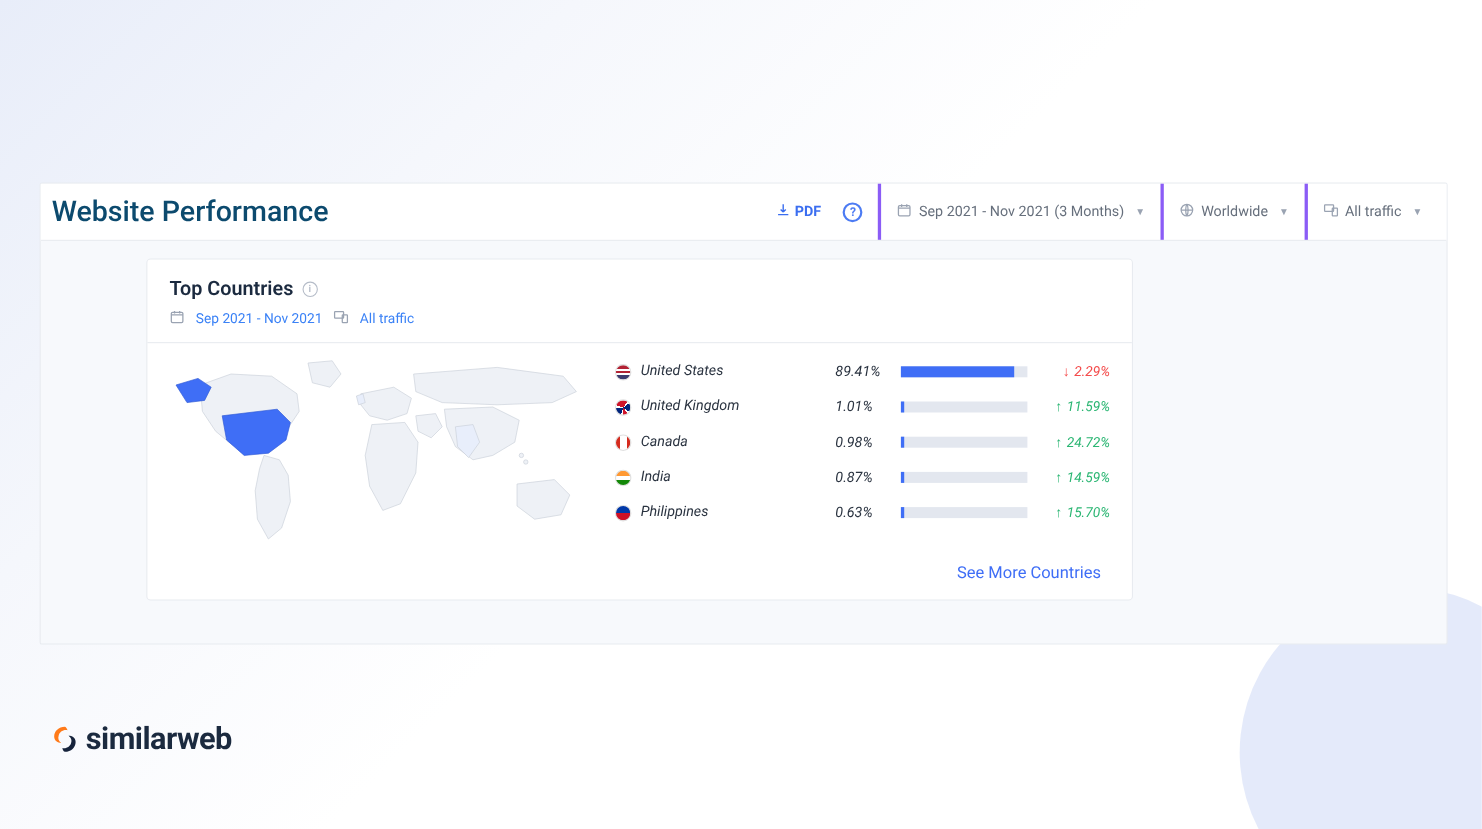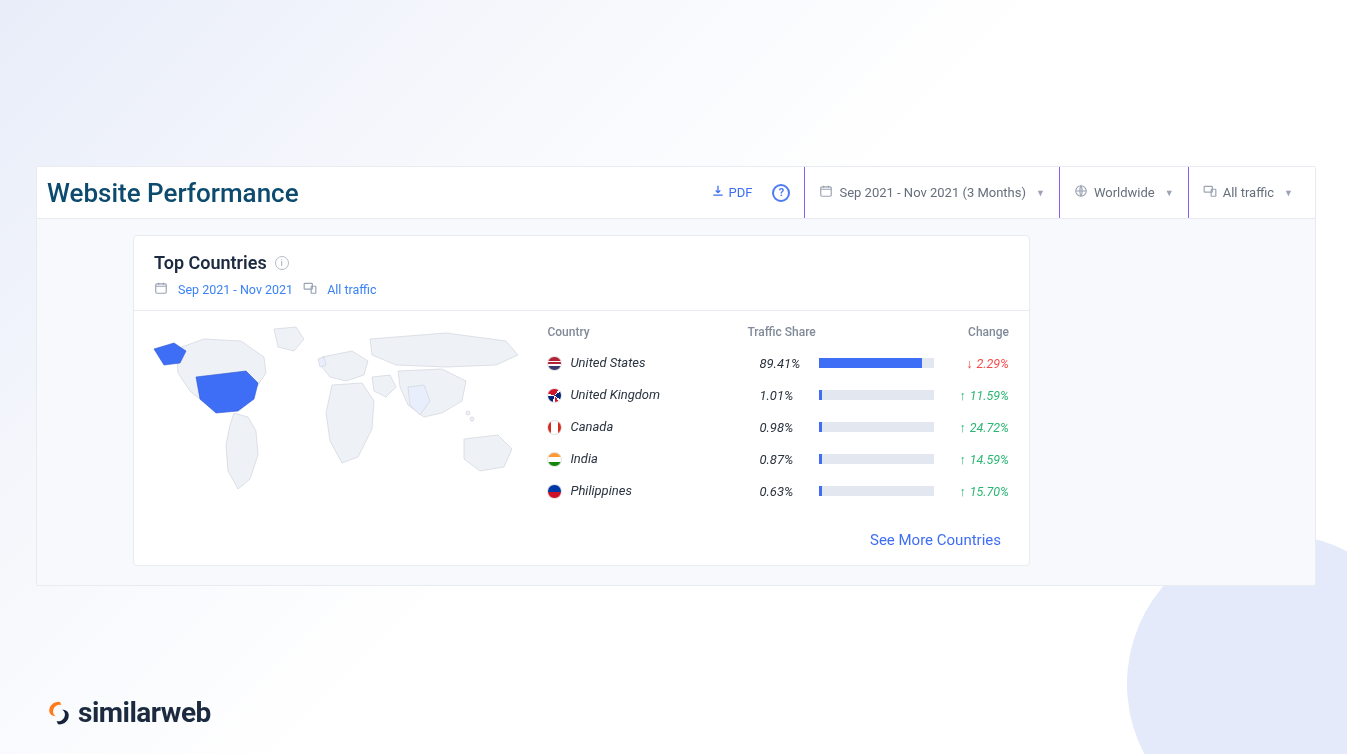--- a/index.html
+++ b/index.html
@@ -36,26 +36,26 @@
   color: #0c4a6e;
   padding-left: 2px;
 }
 .header-right { display: flex; align-items: center; height: 100%; }
 .header-item {
   display: flex;
   align-items: center;
   gap: 6px;
   padding: 0 14px;
   height: 100%;
-  border-left: 1px solid #8b5cf6;
+  border-left: 3px solid #8b5cf6;
   font-size: 13px;
   color: #666f7c;
   cursor: pointer;
 }
-.pdf-link { color: #3b6ef0; border-left: none; padding-right: 12px; font-weight: 400; font-size: 13px; display: flex; align-items: center; gap: 4px; cursor: pointer;}
+.pdf-link { color: #3b6ef0; border-left: none; padding-right: 12px; font-weight: 700; font-size: 13px; display: flex; align-items: center; gap: 4px; cursor: pointer;}
 .help-circle {
   width: 18px; height: 18px; border: 2px solid #4c7bf3; border-radius: 50%;
   display: flex; align-items: center; justify-content: center;
   color: #4c7bf3; font-size: 11px; font-weight: 700; margin: 0 14px 0 8px; cursor: pointer;
 }
 .header-item .icon { color: #9aa3b2; }
 .chevron-down { font-size: 9px; color: #9aa3b2; margin-left: 4px;}
 .card {
   position: absolute;
   left: 96px;
@@ -118,38 +118,38 @@
   font-size: 13px;
   color: #2a3340;
   font-style: italic;
 }
 .flag {
   width: 15px; height: 15px; border-radius: 50%;
   margin-right: 8px; display: inline-block;
   background-size: cover; vertical-align: middle;
   border: 1px solid #e0e0e0;
 }
-.share-cell { display: flex; align-items: center; gap: 10px; margin-left: 12px; }
+.share-cell { display: flex; align-items: center; gap: 10px; }
 .share-val { width: 50px; text-align: left; }
 .bar-track { width: 115px; height: 10px; background: #e3e7ef; border-radius: 0; position: relative; }
 .bar-fill { height: 100%; background: #3f6ef6; }
 .change-cell { display: flex; align-items: center; justify-content: flex-end; gap: 4px; font-size: 12.5px; }
 .change-up { color: #2bb673; }
 .change-down { color: #f44c4c; }
 .see-more {
   text-align: right;
   padding: 14px 28px 16px 0;
   font-size: 15px;
   color: #3f6ef6;
   cursor: pointer;
 }
 .logo-block {
   position: absolute;
   left: 46px;
-  top: 696px;
+  top: 655px;
   display: flex;
   align-items: center;
   gap: 6px;
   text-align: center;
 }
 .logo-text {
   font-size: 28px;
   font-weight: 700;
   color: #1b2a3f;
   letter-spacing: -0.5px;
@@ -275,25 +275,20 @@
 
             <path fill="#e8eefb" d="M172 38 L178 36 L180 44 L174 46 Z"></path>
 
             <circle cx="322" cy="92" r="2"></circle>
             <circle cx="326" cy="98" r="2"></circle>
           </g>
         </svg>
       </div>
 
       <div class="data-col">
-        <div class="table-head">
-          <div class="col-country">Country</div>
-          <div class="col-share">Traffic Share</div>
-          <div class="col-change">Change</div>
-        </div>
         <div id="rows-container">
             <div class="table-row">
               <div class="col-country"><span class="flag" style="background: linear-gradient(rgb(178, 34, 52) 0px, rgb(178, 34, 52) 30%, rgb(255, 255, 255) 30%, rgb(255, 255, 255) 40%, rgb(178, 34, 52) 40%, rgb(178, 34, 52) 55%, rgb(255, 255, 255) 55%, rgb(255, 255, 255) 70%, rgb(60, 59, 110) 70%, rgb(60, 59, 110) 100%);"></span><span>United States</span></div>
               <div class="col-share share-cell">
                 <span class="share-val">89.41%</span>
                 <div class="bar-track">
                   <div class="bar-fill" style="width: 89.41%;"></div>
                 </div>
               </div>
               <div class="col-change change-cell change-down">

